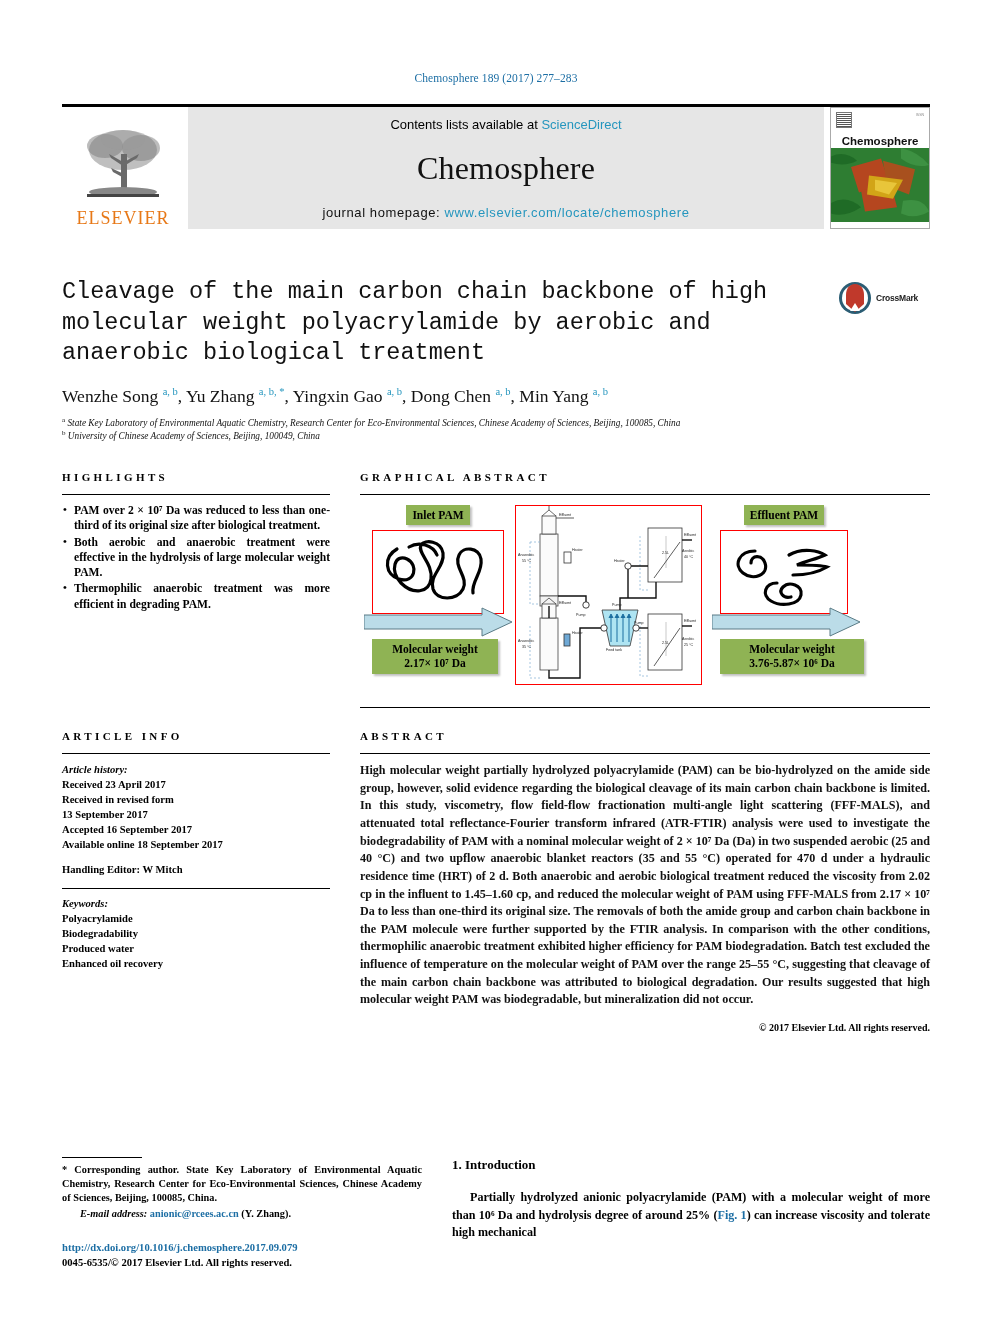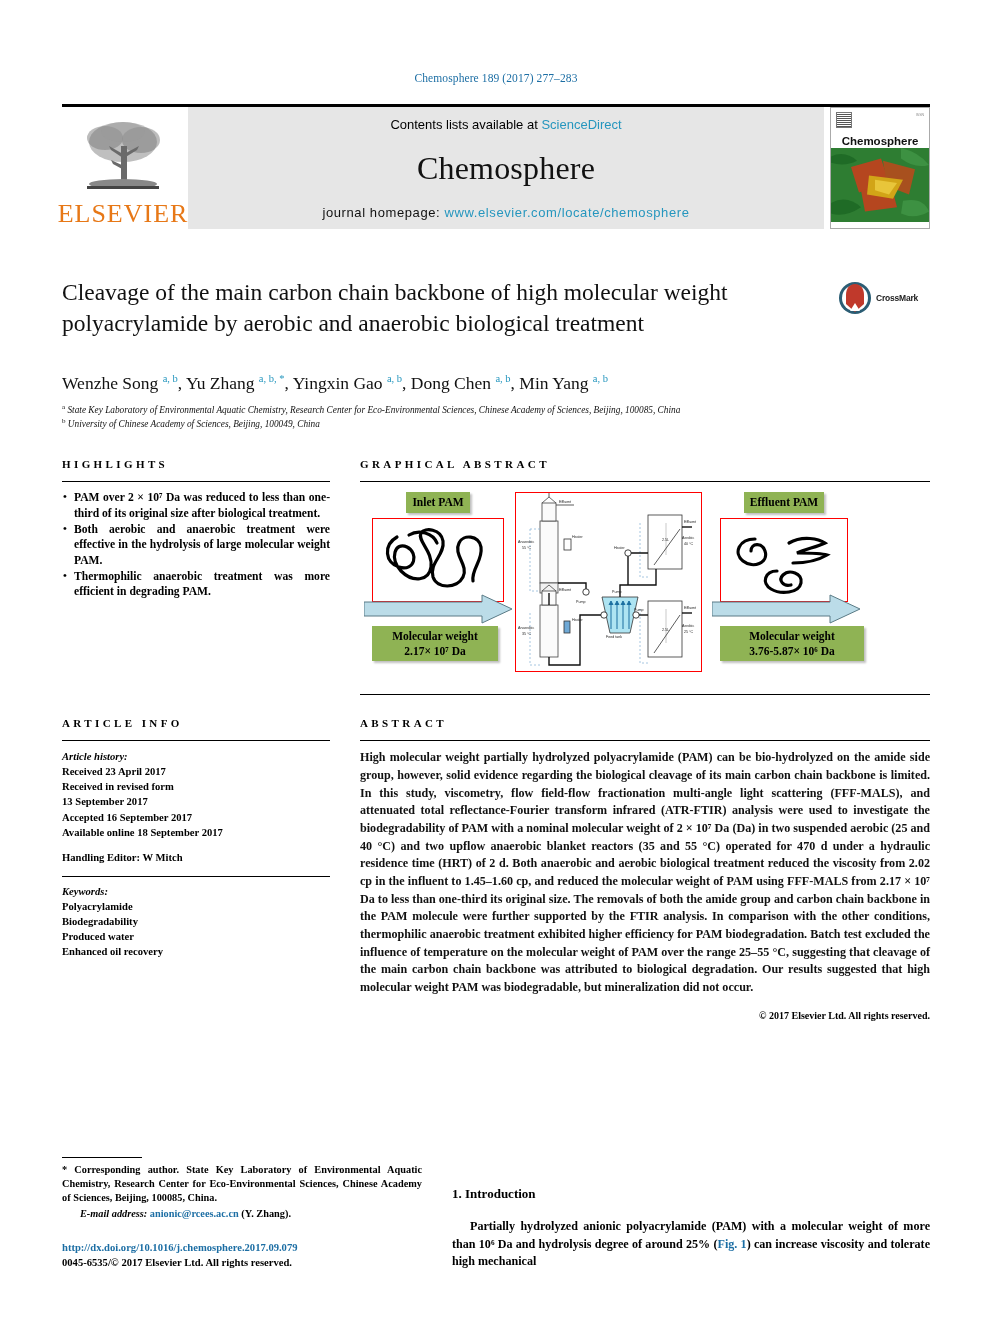--- a/index.html
+++ b/index.html
@@ -49,21 +49,21 @@
     justify-content: flex-end;
     padding-bottom: 2px;
   }
   .elsevier-tree {
     width: 92px;
     height: 84px;
     display: block;
   }
   .elsevier-word {
     font-family: "Liberation Serif", serif;
-    font-size: 26px;
+    font-size: 18px;
     letter-spacing: 1px;
     color: #E77817;
     line-height: 1;
     margin-top: 1px;
     text-align: center;
   }
   .masthead-center {
     flex: 1 1 auto;
     background: #e6e6e6;
     display: flex;
@@ -133,21 +133,21 @@
   .cover-art { flex: 1 1 auto; position: relative; }
   .cover-bottom { height: 10px; background: #fff; flex: 0 0 10px; }
 
   
   .title-block {
     margin-top: 48px;
     position: relative;
     min-height: 58px;
   }
   .article-title {
-    font-family: Liberation Serif, serif;
+    font-family: Liberation Mono, monospace;
     font-size: 23.5px;
     line-height: 1.30;
     font-weight: normal;
     color: #111;
     margin: 0;
     width: 760px;
   }
   .crossmark {
     position: absolute;
     right: 0;
@@ -160,21 +160,21 @@
   }
   .crossmark-text {
     font-family: "Liberation Sans", sans-serif;
     font-size: 8.5px;
     font-weight: bold;
     color: #222;
     margin-left: 4px;
     letter-spacing: -.2px;
   }
   .authors {
-    margin-top: 35px;
+    margin-top: 17px;
     font-family: "Liberation Serif", serif;
     font-size: 17.5px;
     color: #111;
     line-height: 1.2;
   }
   .authors sup { color: #2596be; font-size: 10.5px; }
   .affil {
     margin-top: 9px;
     font-family: "Liberation Serif", serif;
     font-style: italic;
@@ -281,21 +281,21 @@
   }
 
   
   .bottom-row {
     position: absolute;
     left: 62px;
     right: 62px;
     bottom: 52px;
     display: flex;
     gap: 30px;
-    align-items: flex-end;
+    align-items: flex-start;
     font-family: Liberation Serif, serif;
   }
   .foot-left { width: 360px; flex: 0 0 360px; }
   .foot-rule { width: 80px; border-top: 1.2px solid #000; margin-bottom: 5px; }
   .foot-note {
     font-size: 10.3px;
     line-height: 1.36;
     text-align: justify;
     font-weight: bold;
   }

